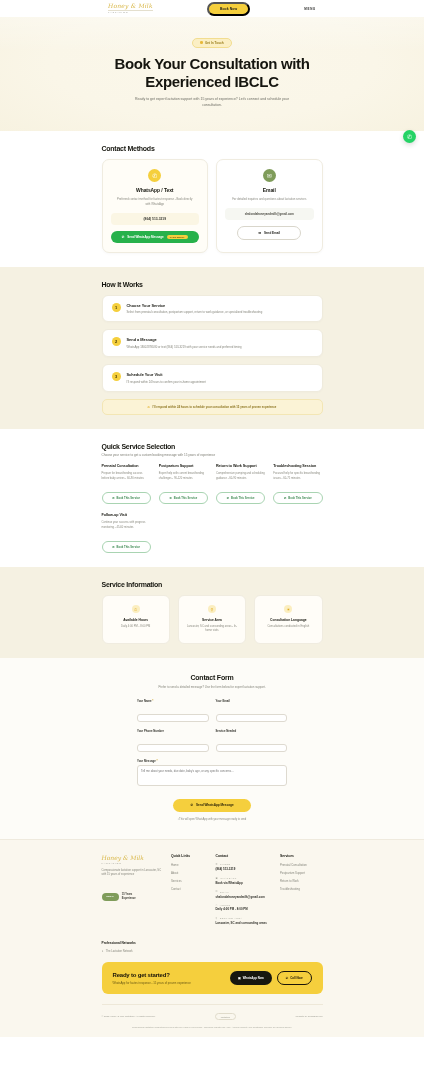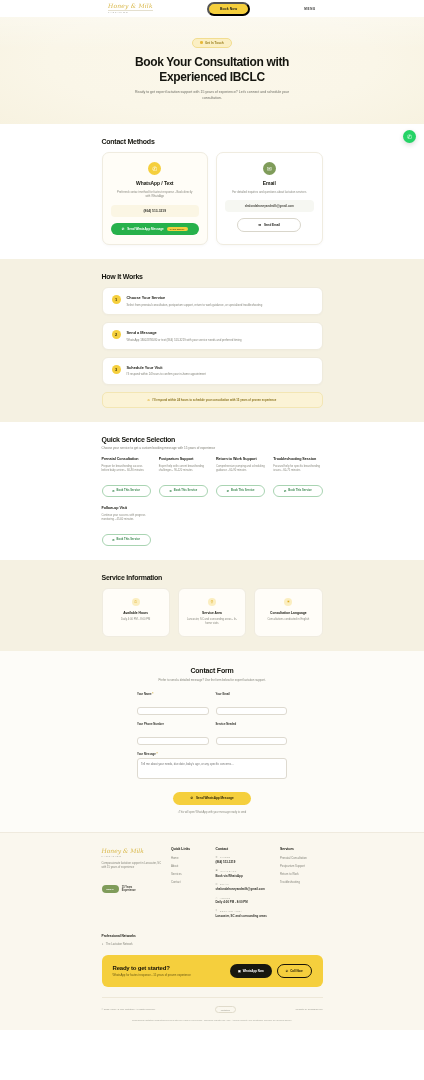--- a/index.html
+++ b/index.html
@@ -44,21 +44,21 @@
     pointer-events:none;
   }
   .hero-inner{ width:220px; margin:0 auto; position:relative; }
   .pill {
     display:inline-flex; align-items:center; gap:2px; background:#fbefc4;
     border:.4px solid #f2dd90; color:#9a7f1c; font-size:3.1px; font-weight:700;
     border-radius:20px; padding:2.2px 7px; margin-bottom:7px;
   }
   .pill .dot{ width:2.6px; height:2.6px; border-radius:50%; background:#e8b93a; }
   h1.hero-title{
-    font-size:12px; line-height:1.22; font-weight:800; letter-spacing:-.35px;
+    font-size:15px; line-height:1.22; font-weight:800; letter-spacing:-.35px;
     color:#15150f; margin-bottom:6px;
   }
   .hero-sub{ font-size:3.5px; line-height:1.65; color:#6d6d64; max-width:172px; margin:0 auto; }
 
   
   .sec{ padding: 14px 0; }
   .wrap{ width:221px; margin:0 auto; }
   .sec-title{ font-size:7px; font-weight:800; letter-spacing:-.25px; color:#16160f; margin-bottom:7px; }
   .sec-sub{ font-size:3.1px; color:#7e7e74; margin:-4px 0 7px; }
   .cream{ background:#f5f1e2; }

